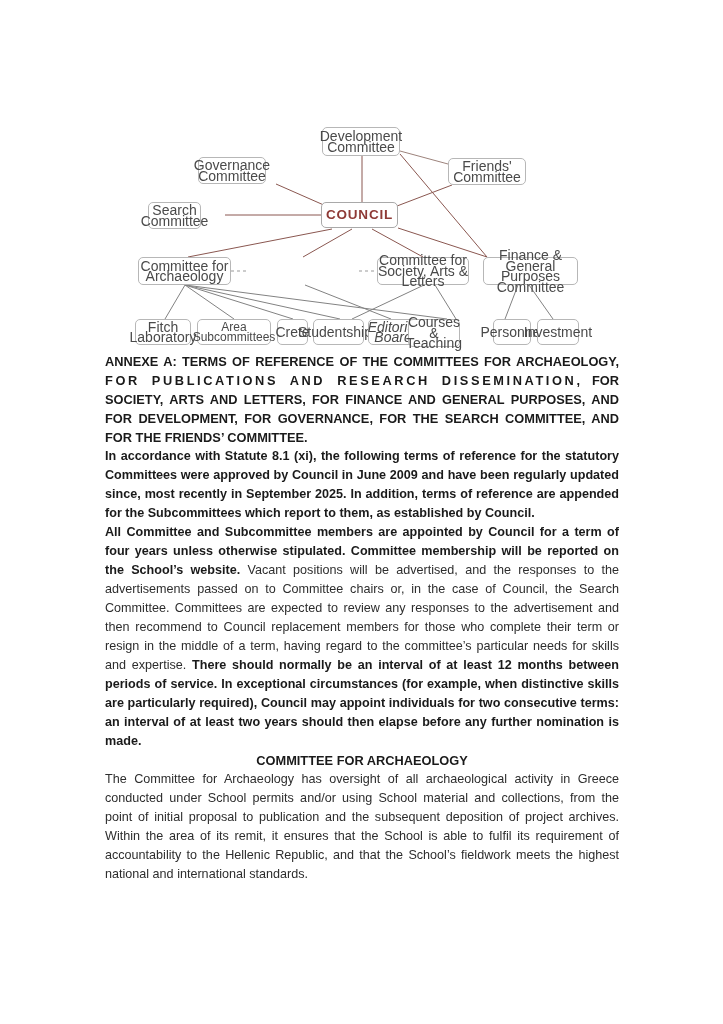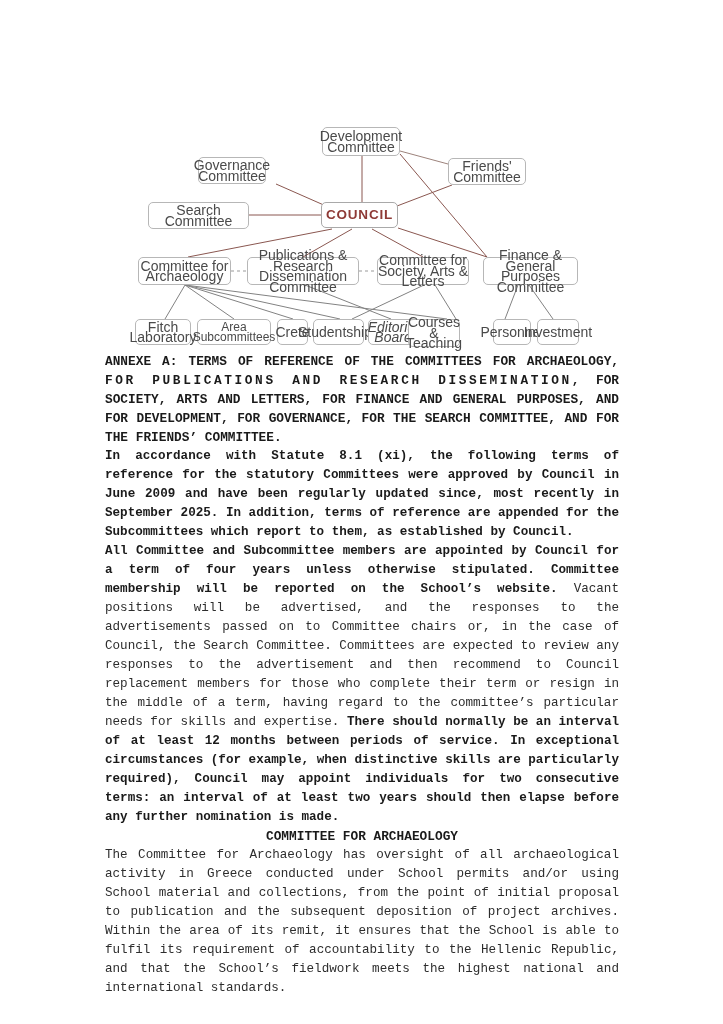--- a/index.html
+++ b/index.html
@@ -42,21 +42,21 @@
 
   
   .doc {
     position: relative;
     padding: 0 104px 0 105px;
     font-size: 12.6px;
     line-height: 19px;
     color: #2d2d2d;
     text-align: justify;
   }
-  .doc p, .doc h3 { margin: 0; font-family: Liberation Mono, monospace; }
+  .doc p, .doc h3 { margin: 0; }
   .bold, .annexe, .section-heading, .statute { font-weight: bold; color: #1a1a1a; }
   .annexe { margin-top: 36px; font-size: 12.8px; }
   .spaced { letter-spacing: 2.6px; }
   .indent { margin-left: 8px; margin-right: 6px; }
   .statute { margin-top: 15px; }
   .terms { margin-top: 13px; }
   .section-heading { margin-top: 26px; text-align: center; font-size: 12.8px; }
   .para-arch { margin-top: 22px; }
   .membership-line { margin-top: 15px; text-align-last: justify; }
   .underline { text-decoration: underline; }
@@ -97,28 +97,26 @@
         <line x1="359" y1="271" x2="377" y2="271"></line>
       </g>
     </svg>
 
     <div class="node" style="left:322px; top:127px; width:78px; height:29px;">Development
 Committee</div>
     <div class="node" style="left:198px; top:157px; width:68px; height:27px;">Governance
 Committee</div>
     <div class="node" style="left:448px; top:158px; width:78px; height:27px;">Friends'
 Committee</div>
-    <div class="node" style="left:148px; top:202px; width:101px; height:27px;">Search
+    <div class="node" style="left:148px; top:202px; width:53px; height:27px;">Search
 Committee</div>
     <div class="node node-council" style="left:321px; top:202px; width:77px; height:26px;">COUNCIL</div>
 
     <div class="node" style="left:138px; top:257px; width:93px; height:28px;">Committee for
 Archaeology</div>
-    <div class="node" style="left:247px; top:257px; width:112px; height:28px;">Publications &amp; Research
-Dissemination Committee</div>
     <div class="node" style="left:377px; top:257px; width:92px; height:28px;">Committee for
 Society, Arts &amp; Letters</div>
     <div class="node" style="left:483px; top:257px; width:95px; height:28px;">Finance &amp; General
 Purposes Committee</div>
 
     <div class="node" style="left:135px; top:319px; width:56px; height:26px;">Fitch
 Laboratory</div>
     <div class="node" style="left:197px; top:319px; width:74px; height:26px; font-size:12px;">Area Subcommittees</div>
     <div class="node" style="left:277px; top:319px; width:31px; height:26px;">Crete</div>
     <div class="node" style="left:313px; top:319px; width:51px; height:26px;">Studentships</div>

